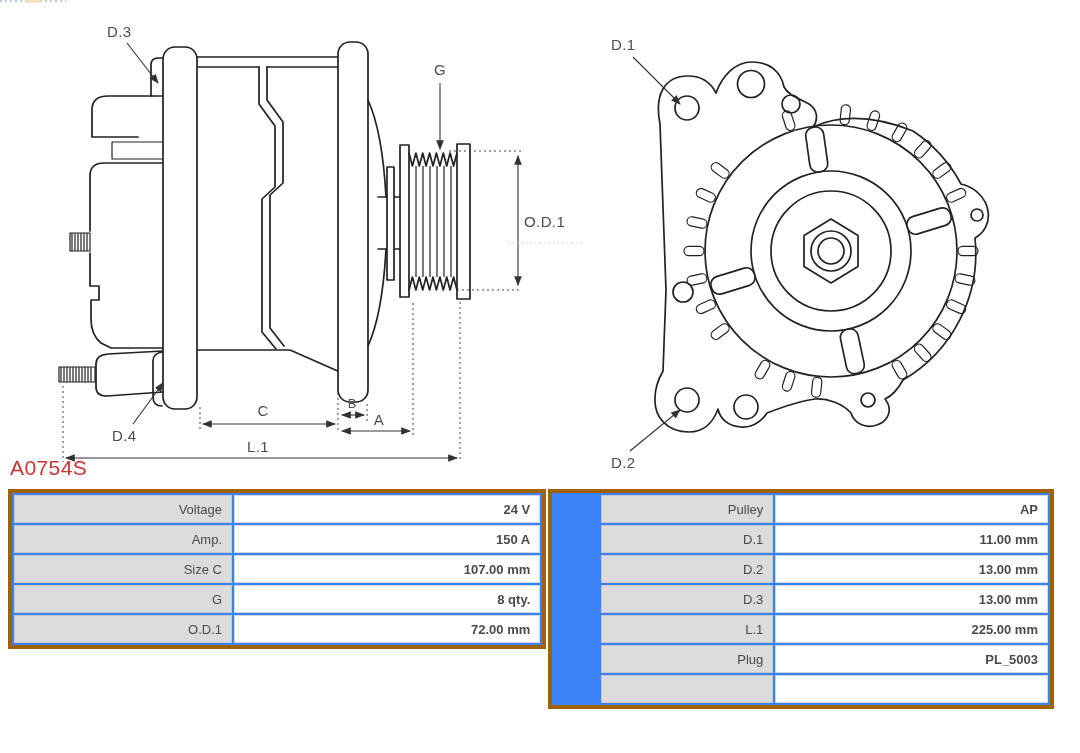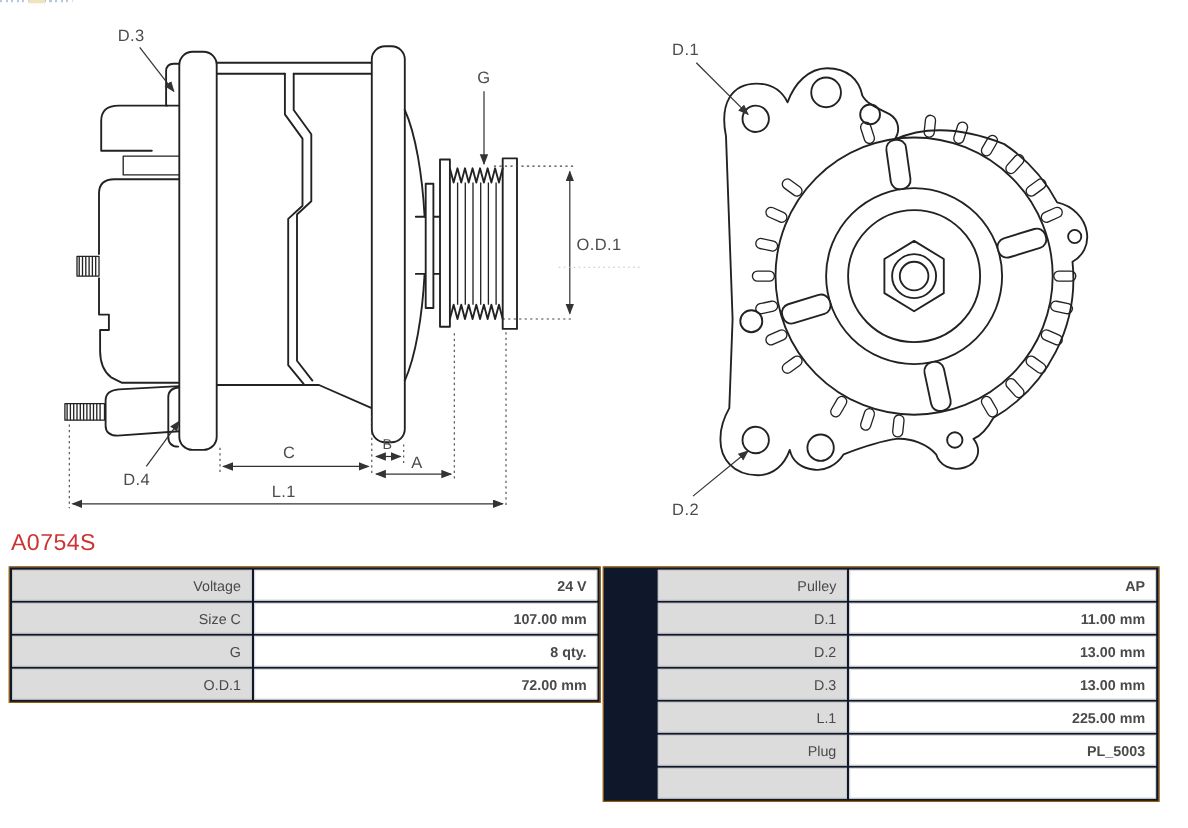--- a/index.html
+++ b/index.html
@@ -15,24 +15,24 @@
   svg.diagram{position:absolute;top:0;left:0;}
   .ln{fill:none;stroke:#222;stroke-width:1.7;stroke-linejoin:round;stroke-linecap:round;}
   .lnf{fill:#fff;stroke:#222;stroke-width:1.7;stroke-linejoin:round;}
   .ln2{fill:none;stroke:#222;stroke-width:1.2;stroke-linejoin:round;}
   .dim{fill:none;stroke:#333;stroke-width:1.1;}
   .dot{fill:none;stroke:#444;stroke-width:1;stroke-dasharray:2 3;}
   .dotlight{fill:none;stroke:#c4c4c4;stroke-width:1;stroke-dasharray:1.5 3;}
   .lbl{fill:#4d4d4d;font-size:15px;letter-spacing:.4px;}
   .lbl-s{fill:#4d4d4d;font-size:13px;}
 
-  .spec{position:absolute;left:8px;top:482px;width:1046px;}
+  .spec{position:absolute;left:8px;top:456px;width:1046px;}
   .part-no{margin:0 0 9px 2px;font-size:21px;font-weight:400;color:#cc3333;letter-spacing:.4px;}
   .tables{display:flex;gap:2px;align-items:flex-start;}
-  table{border-collapse:separate;border-spacing:2px;background:#0f172a;border:1px solid #a16207;}
+  table{border-collapse:separate;border-spacing:2px;background:#3b82f6;border:4px solid #a16207;}
   table.t-left{width:548px;}
   table.t-right{width:514px;padding-left:47px;}
   td{height:26px;font-size:13px;color:#4a4a4a;padding:0 9px 0 4px;text-align:right;white-space:nowrap;}
   td.k{background:#dcdcdc;border:1px solid #c8c8c8;}
   td.v{background:#ffffff;border:1px solid #d7d7d7;font-weight:bold;}
   col.ck-l{width:218px;} col.ck-r{width:172px;}
 </style>
 </head>
 <body>
 
@@ -203,20 +203,24 @@
       <colgroup>
           <col class="ck-l">
           <col>
         </colgroup>
       <tbody>
         <tr>
           <td class="k">Voltage</td>
           <td class="v">24 V</td>
           </tr>
         <tr>
+          <td class="k">Amp.</td>
+          <td class="v">150 A</td>
+          </tr>
+        <tr>
           <td class="k">Size C</td>
           <td class="v">107.00 mm</td>
           </tr>
         <tr>
           <td class="k">G</td>
           <td class="v">8 qty.</td>
           </tr>
         <tr>
           <td class="k">O.D.1</td>
           <td class="v">72.00 mm</td>

